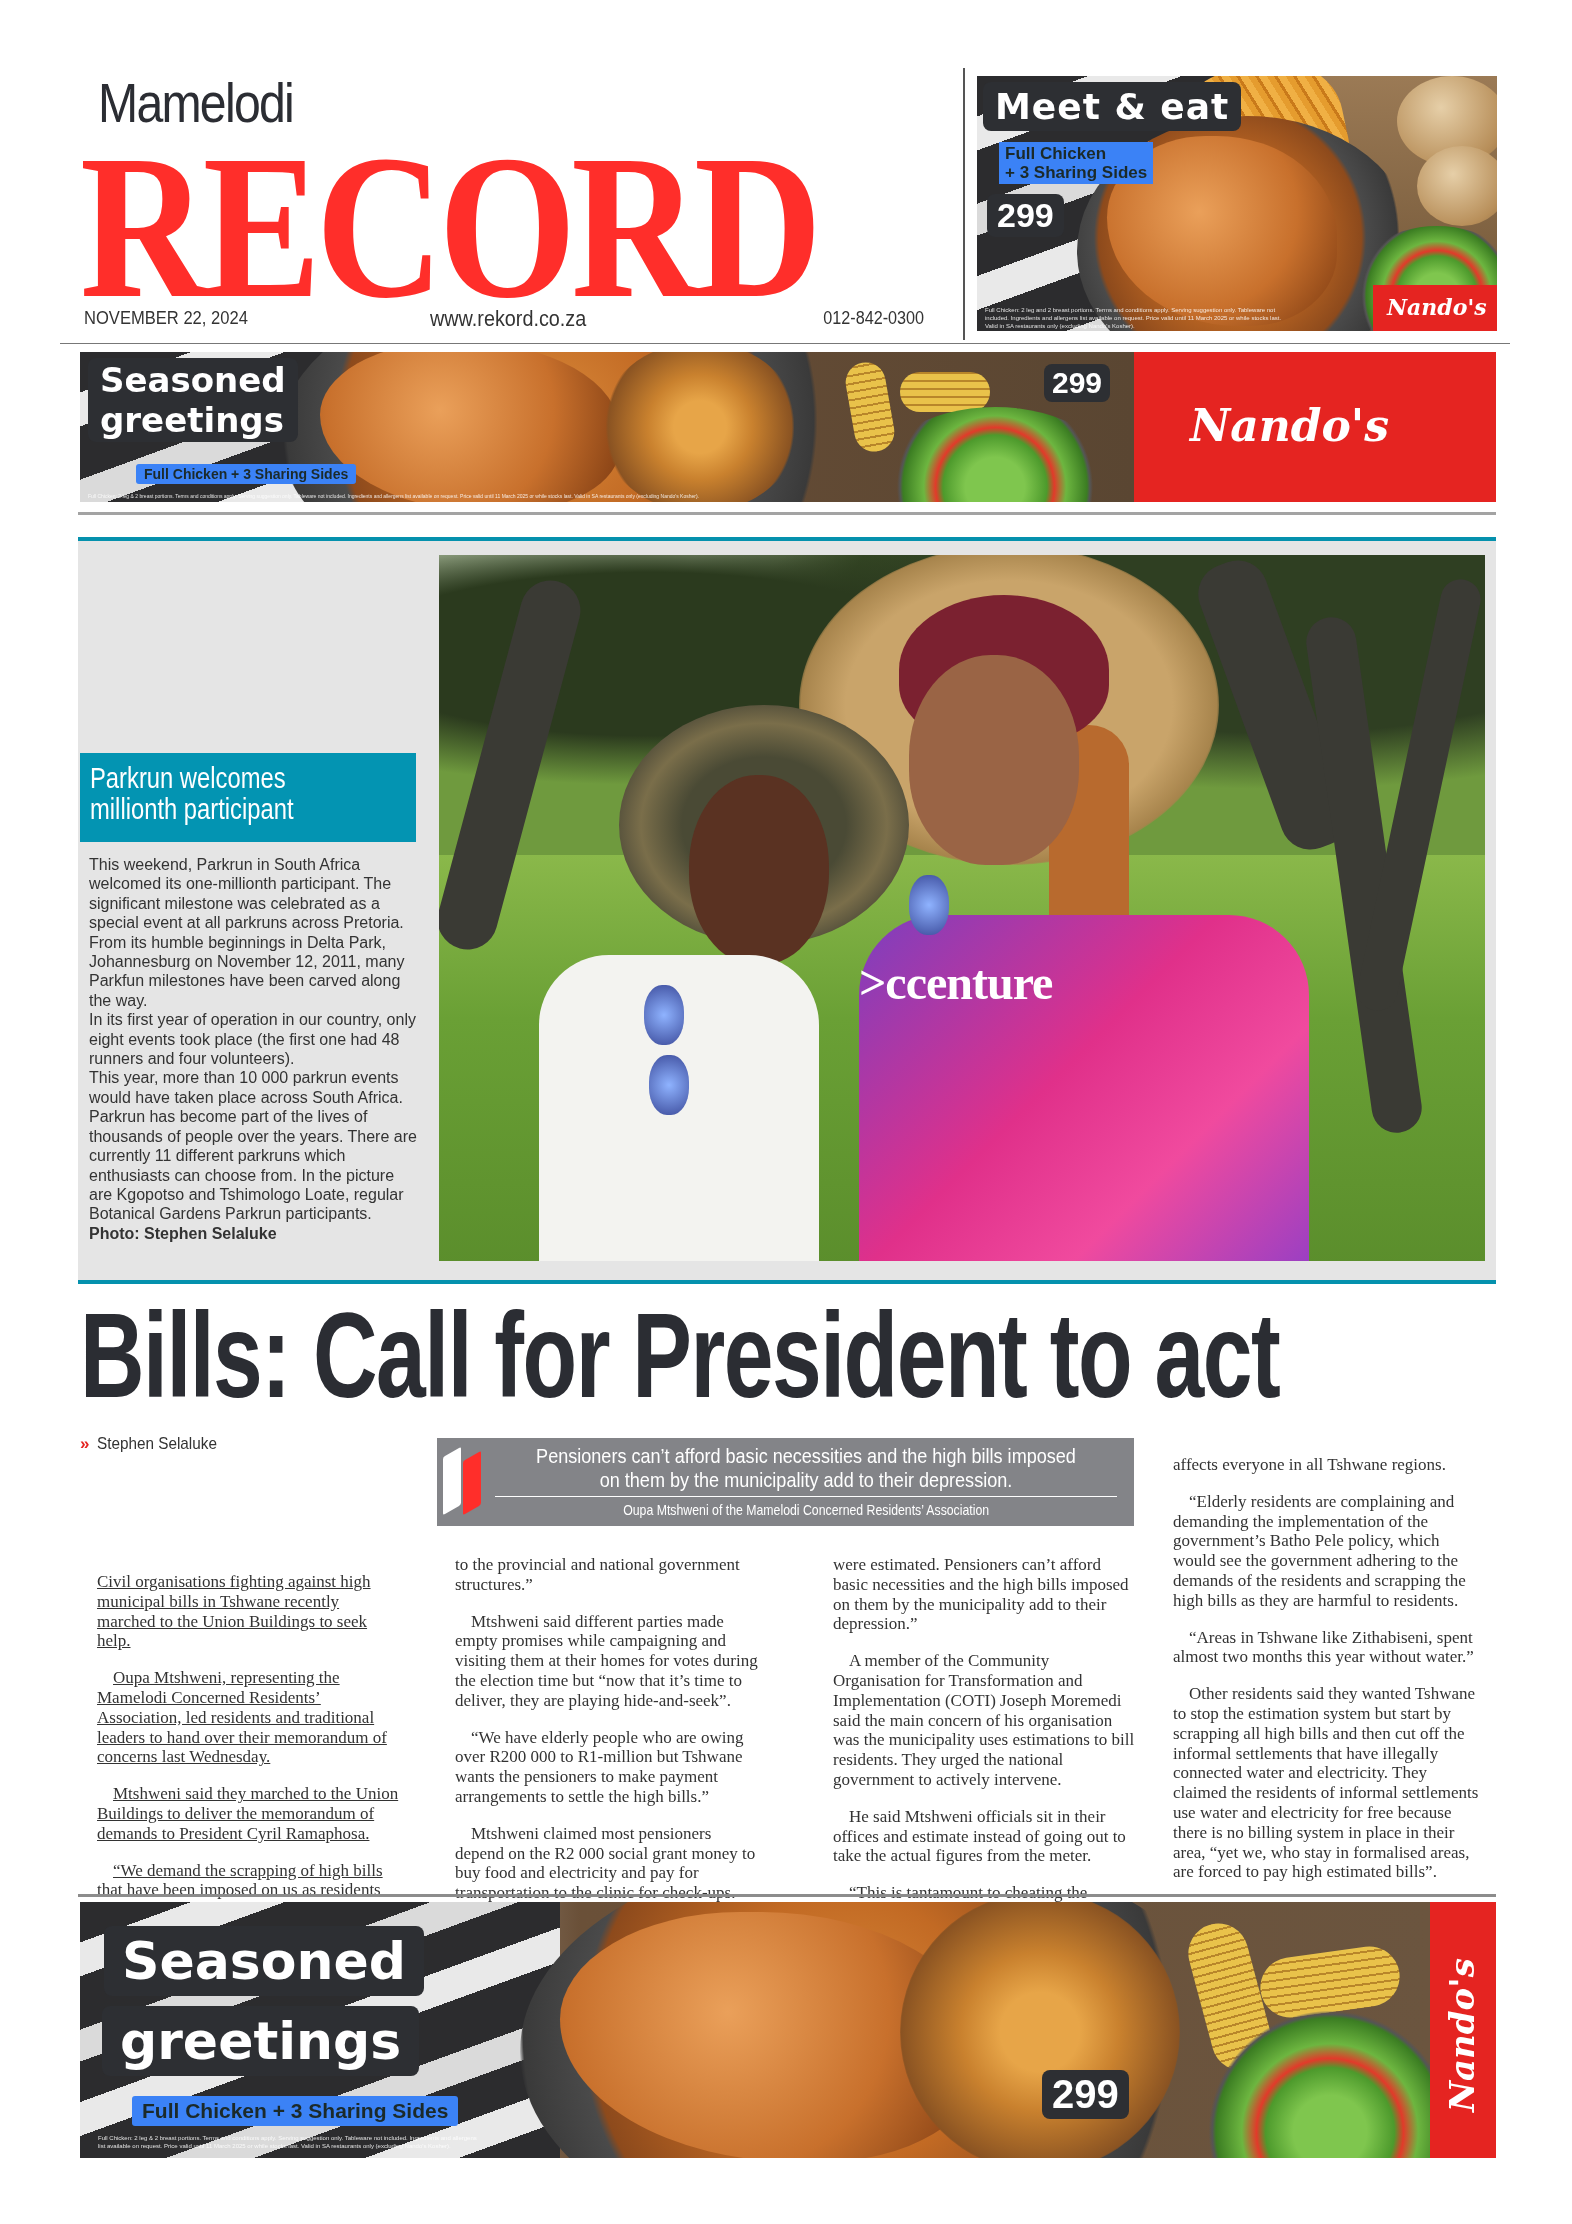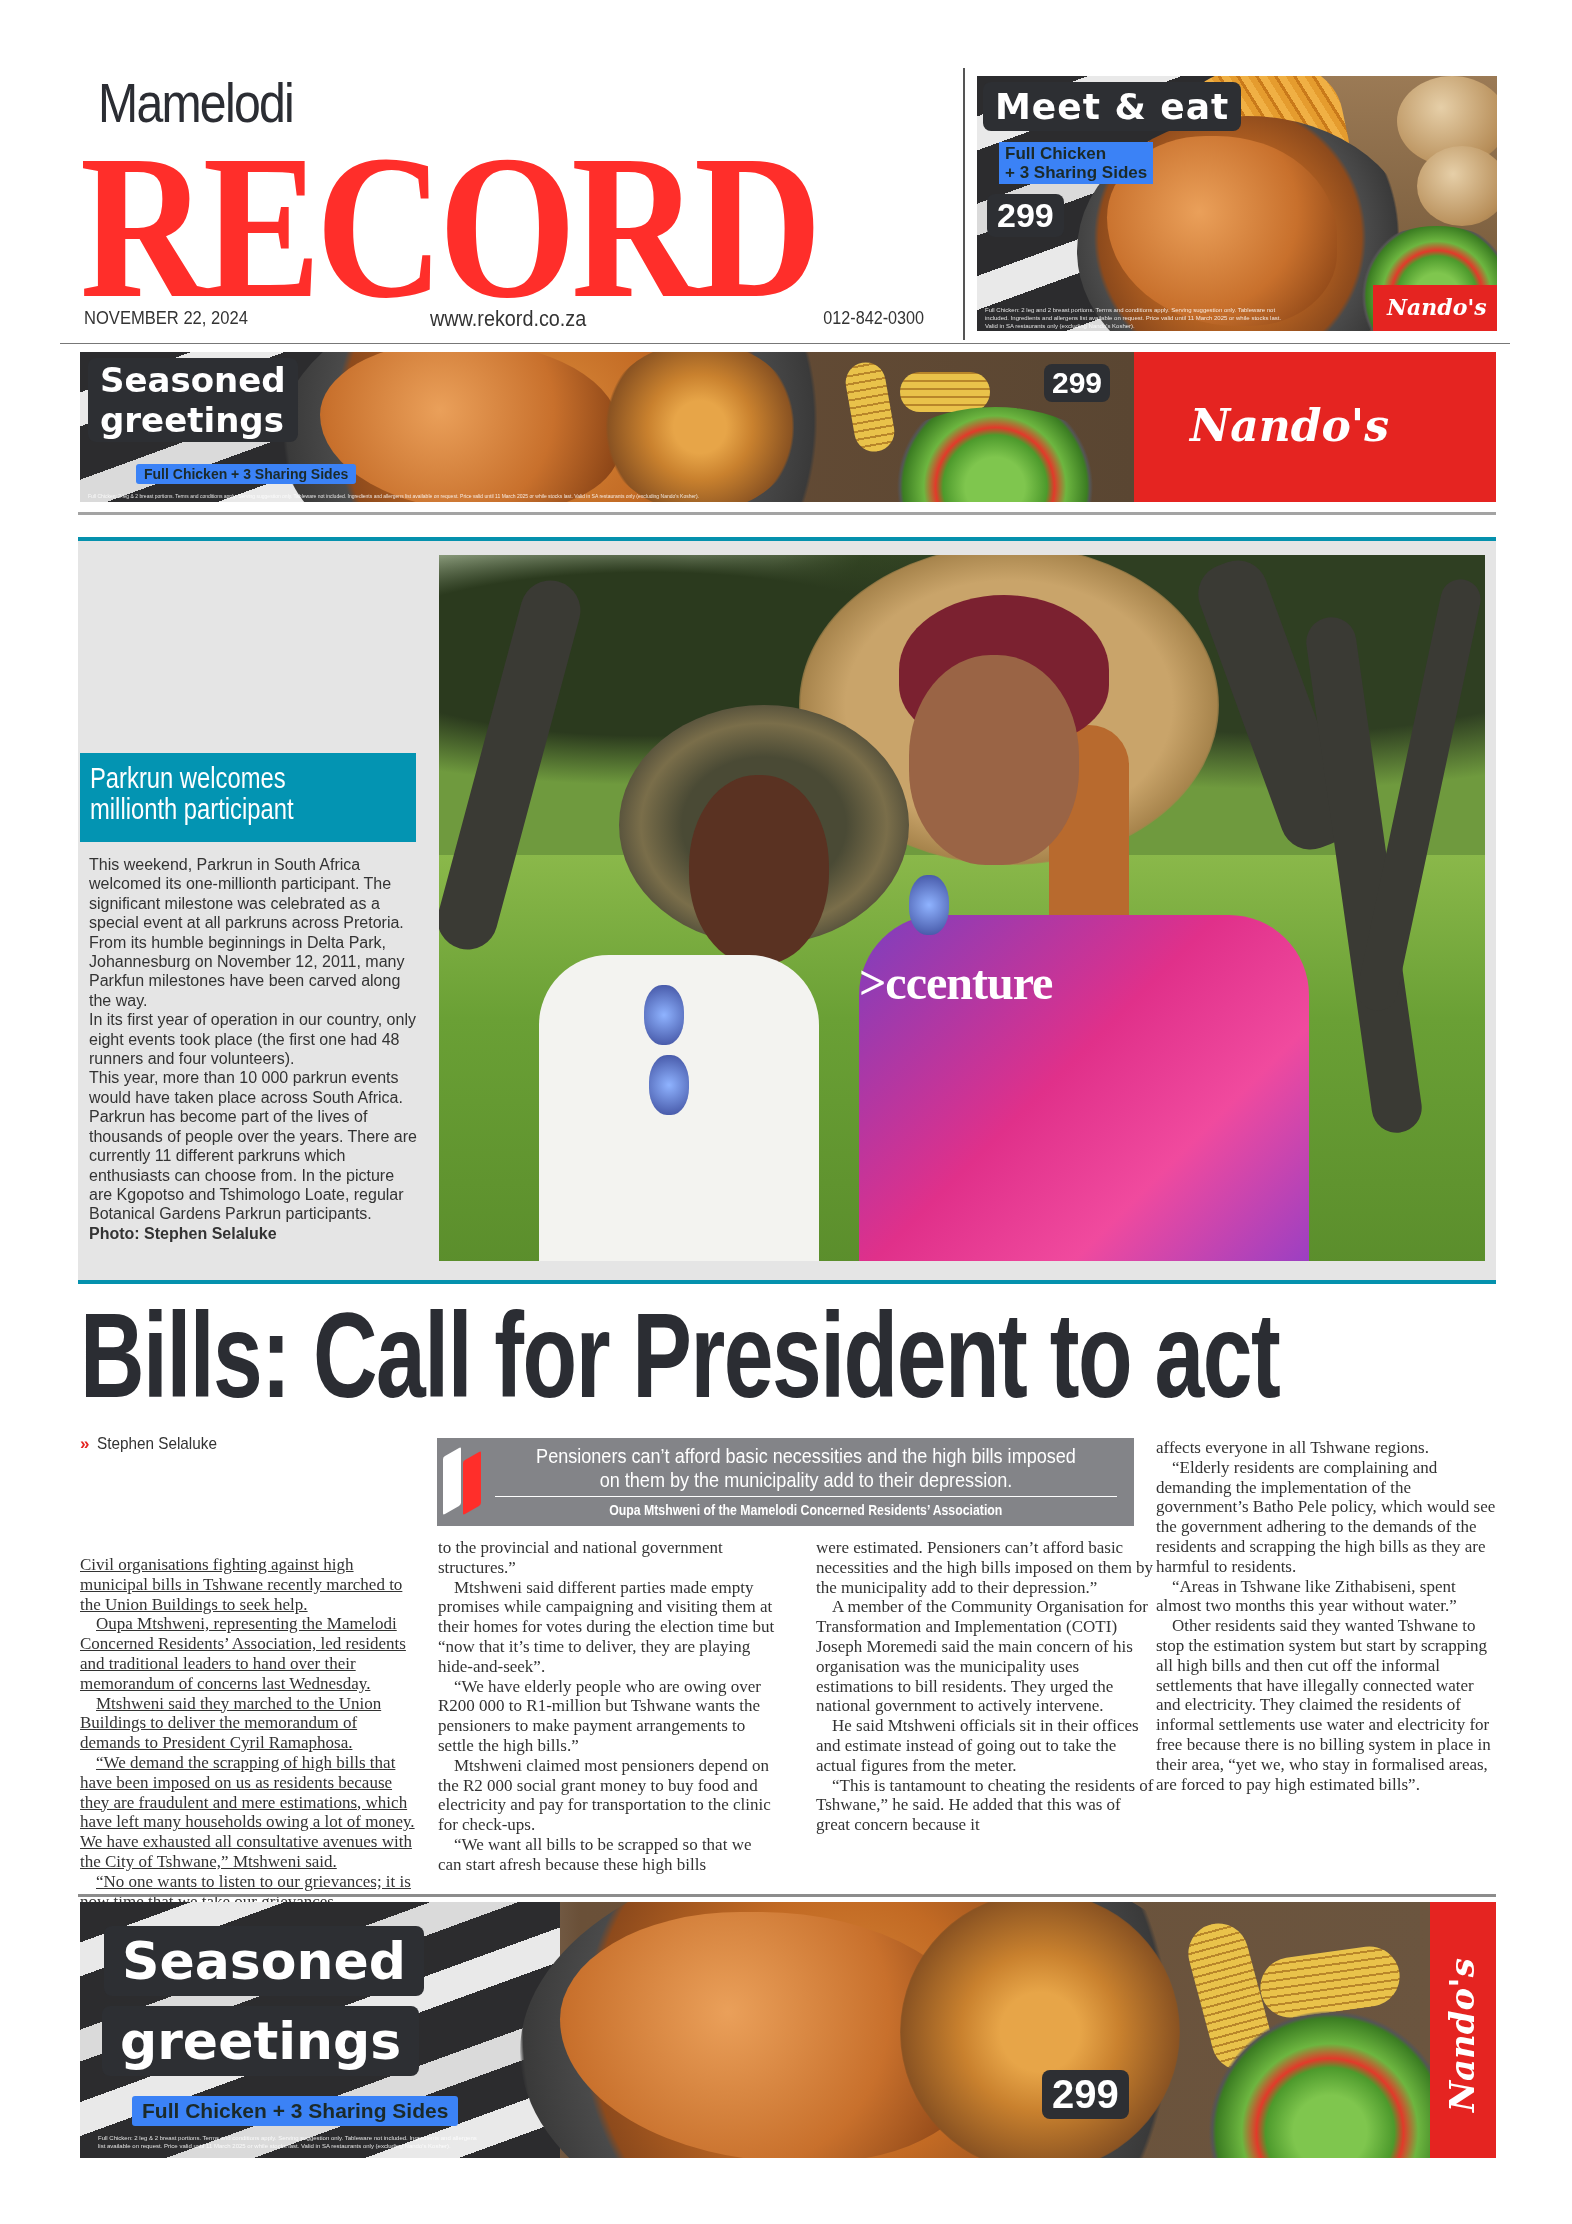--- a/index.html
+++ b/index.html
@@ -79,35 +79,35 @@
   .photo .glasses { position: absolute; width: 40px; height: 60px; border-radius: 45%; background: radial-gradient(circle, #8fb3ff, #3b4a9a); }
 
   
   .headline-main { position: absolute; left: 80px; top: 1300px; width: 1420px; height: 110px; font-family: "Liberation Sans", sans-serif; font-weight: bold; font-size: 120px; line-height: 110px; color: #2b2d33; letter-spacing: -2px; white-space: nowrap; transform: scaleX(0.745); transform-origin: left; }
 
   
   .byline { position: absolute; left: 80px; top: 1434px; font-size: 17px; color: #333; }
   .byline .arrow { color: #e52421; font-weight: bold; margin-right: 6px; letter-spacing: -3px; }
   .byline .name { display: inline-block; transform: scaleX(0.9); transform-origin: left; }
   .col { position: absolute; font-family: "Liberation Serif", serif; font-size: 17px; line-height: 19.8px; color: #333; text-align: left; }
-  .col p { margin: 0; }
+  .col p { margin: 17px; }
   .col p.indent { text-indent: 16px; }
   .col1 { left: 80px; top: 1555px; width: 338px; text-decoration: underline; }
   .col2 { left: 438px; top: 1538px; width: 340px; }
   .col3 { left: 816px; top: 1538px; width: 340px; }
   .col4 { left: 1156px; top: 1438px; width: 345px; }
 
   .pullquote { position: absolute; left: 437px; top: 1438px; width: 697px; height: 88px; background: #838488; color: #fff; }
   .pullquote .qmark { position: absolute; left: 6px; top: 14px; width: 40px; height: 60px; }
   .pullquote .q1 { position: absolute; left: 0; top: 0; width: 18px; height: 58px; background: #fff; transform: skewY(-30deg); border-radius: 2px; }
   .pullquote .q2 { position: absolute; left: 20px; top: 4px; width: 18px; height: 54px; background: #ff2e2a; transform: skewY(-30deg); border-radius: 2px; }
   .pullquote .text { position: absolute; left: 54px; top: 6px; width: 630px; text-align: center; font-size: 21px; line-height: 24px; }
   .pullquote .text span { display: inline-block; transform: scaleX(0.86); }
   .pullquote .rule { position: absolute; left: 58px; top: 58px; width: 622px; height: 1px; background: #fff; }
-  .pullquote .attr { position: absolute; left: 54px; top: 63px; width: 630px; text-align: center; font-size: 15px; font-weight: bold; }
+  .pullquote .attr { position: absolute; left: 54px; top: 63px; width: 630px; text-align: center; font-size: 15px; font-weight: normal; }
   .pullquote .attr span { display: inline-block; transform: scaleX(0.82); }
 
   .hrule-bottom { position: absolute; left: 78px; top: 1894px; width: 1418px; height: 3px; background: #8c8c8c; }
 
   
   .ad-bottom { left: 80px; top: 1902px; width: 1416px; height: 256px; }
   .ad-bottom .photo { position: absolute; left: 0; top: 0; width: 1350px; height: 256px; background: linear-gradient(90deg, #ddd 0, #d8d8d8 170px, #6a5038 500px, #6b553f 1350px); }
   .ad-bottom .headline1 { left: 24px; top: 24px; padding: 4px 18px; font-size: 52px; line-height: 62px; font-family: "DejaVu Sans", sans-serif; }
   .ad-bottom .headline2 { left: 22px; top: 104px; padding: 4px 18px; font-size: 52px; line-height: 62px; font-family: "DejaVu Sans", sans-serif; }
   .ad-bottom .sub { left: 52px; top: 194px; padding: 3px 10px; font-size: 21px; border-radius: 3px; }

